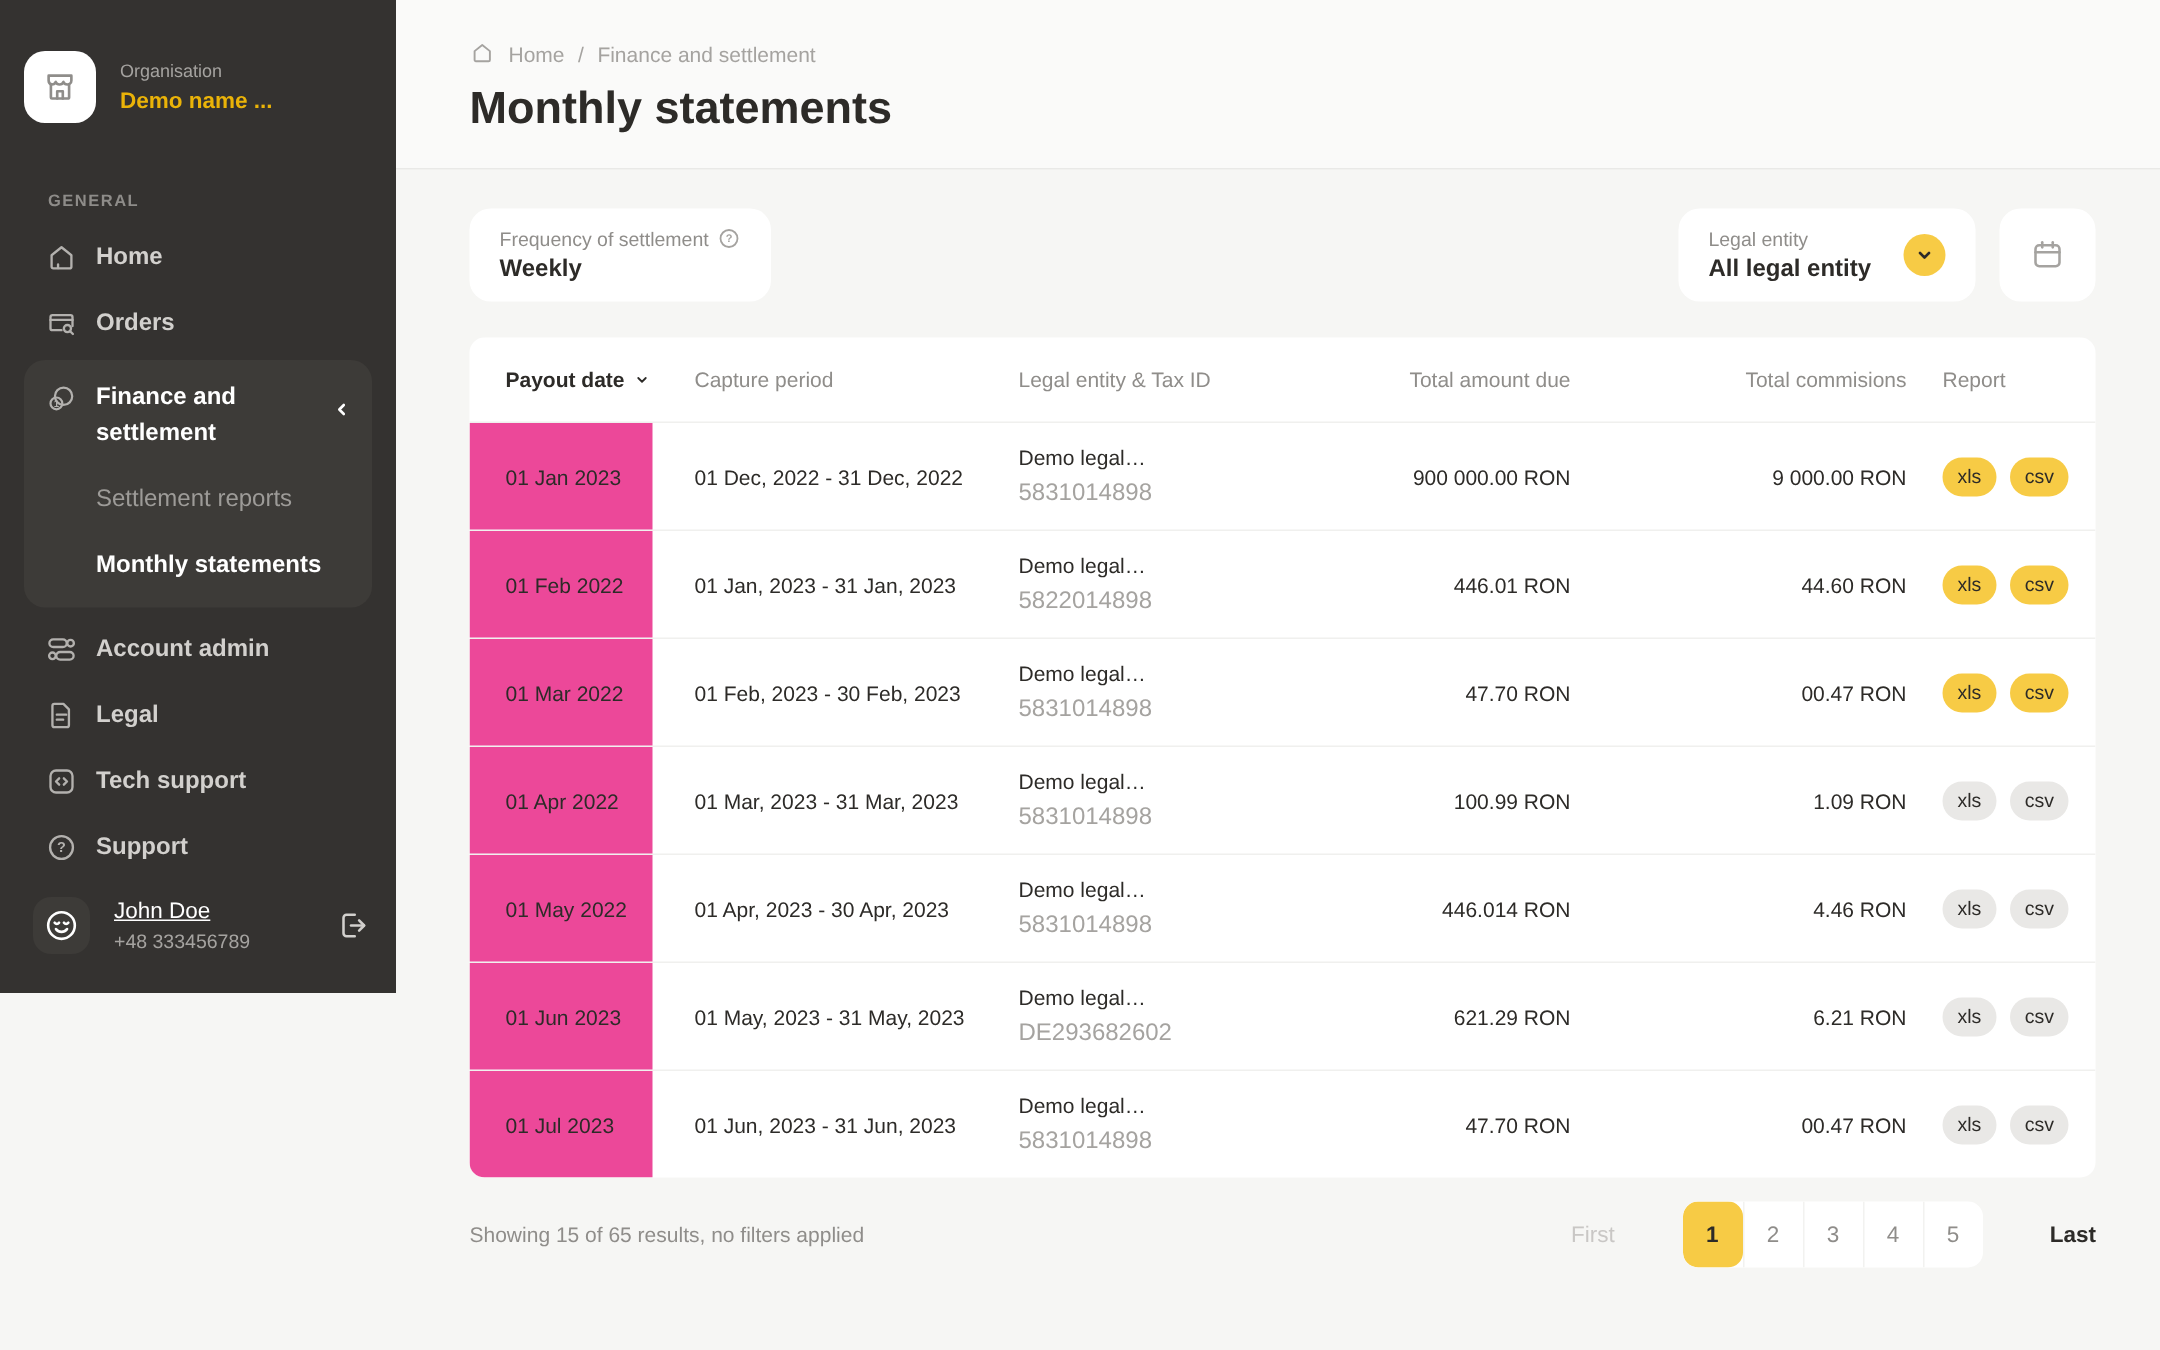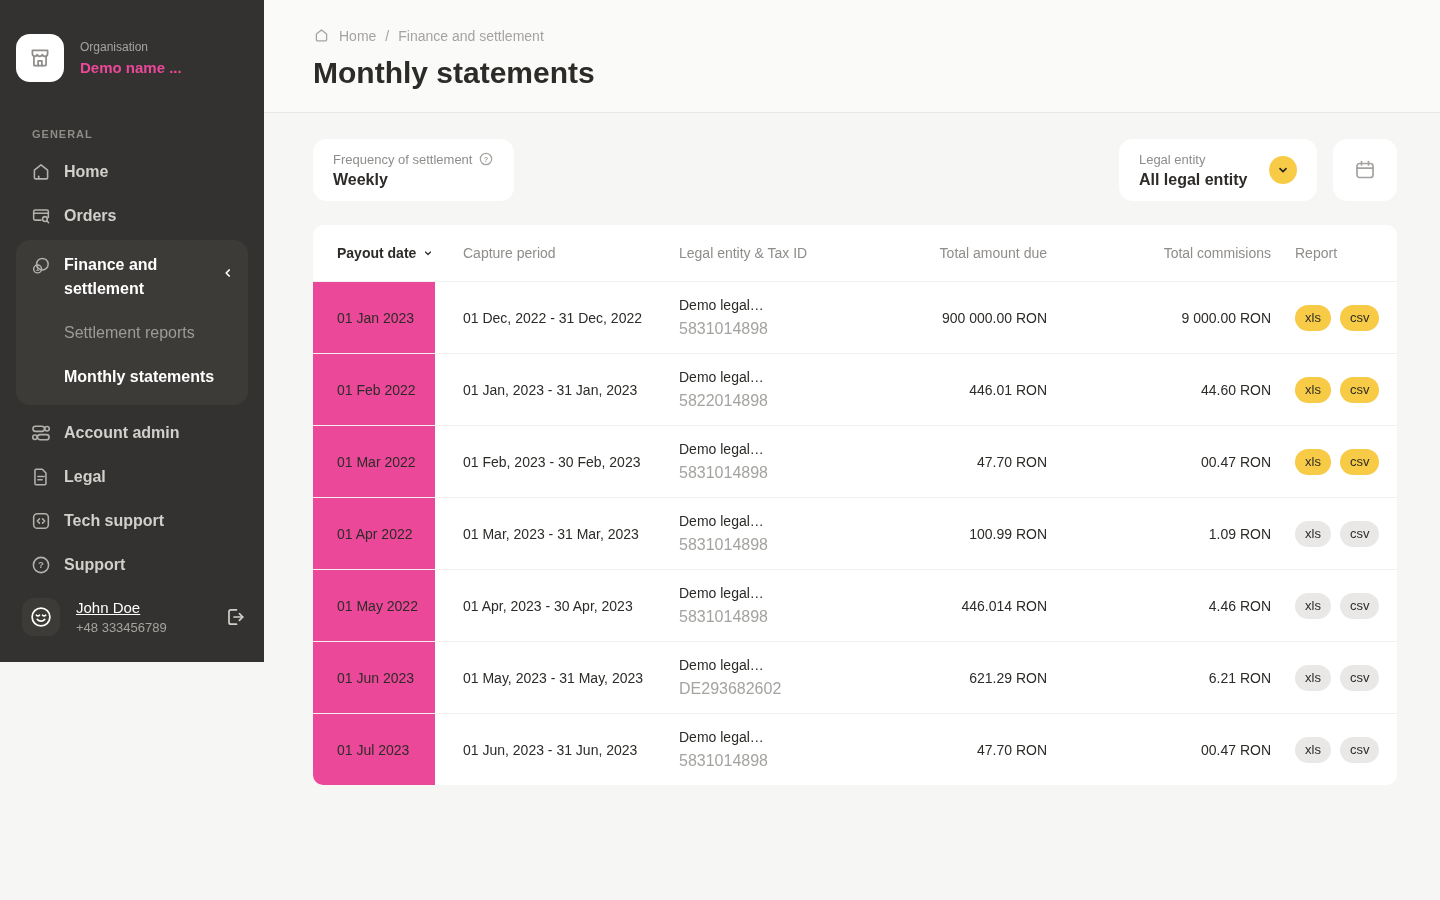--- a/index.html
+++ b/index.html
@@ -24,21 +24,21 @@
     margin:34px 16px 0 16px;
     display:flex; align-items:center; gap:16px;
     cursor:pointer;
   }
   .org-logo {
     width:48px; height:48px; background:#ffffff; border-radius:14px;
     display:flex; align-items:center; justify-content:center;
     color:#8f8d8a;
   }
   .org-label { font-size:12px; color:#a5a3a0; margin-bottom:5px; }
-  .org-name  { font-size:15px; color:#ec4899; font-weight:700; }
+  .org-name  { font-size:15px; color:#eab308; font-weight:700; }
 
   .section-label {
     margin:46px 0 10px 32px;
     font-size:11px; font-weight:700; letter-spacing:1px; color:#8e8c89;
   }
   .nav-item {
     height:44px; display:flex; align-items:center;
     padding-left:30px; gap:12px;
     font-size:16px; font-weight:700; color:#d2d0cd;
     cursor:pointer;
@@ -486,15 +486,29 @@
     <div class="cell c4">47.70 RON</div>
     <div class="cell c5">00.47 RON</div>
     <div class="cell c6">
               <span class="badge badge-gray">xls</span>
               <span class="badge badge-gray">csv</span>
             </div>
   </div>
 </div>
     </div>
 
+    <div class="footer-row">
+      <div class="results-summary">Showing 15 of 65 results, no filters applied</div>
+      <div class="pagination">
+        <span class="pg-first">First</span>
+        <div class="pg-group" id="pg-group">
+            <div class="pg-btn active">1</div>
+            <div class="pg-btn">2</div>
+            <div class="pg-btn">3</div>
+            <div class="pg-btn">4</div>
+            <div class="pg-btn">5</div>
+          </div>
+        <span class="pg-last">Last</span>
+      </div>
+    </div>
 
   </div>
 </main>
 
 </body></html>

